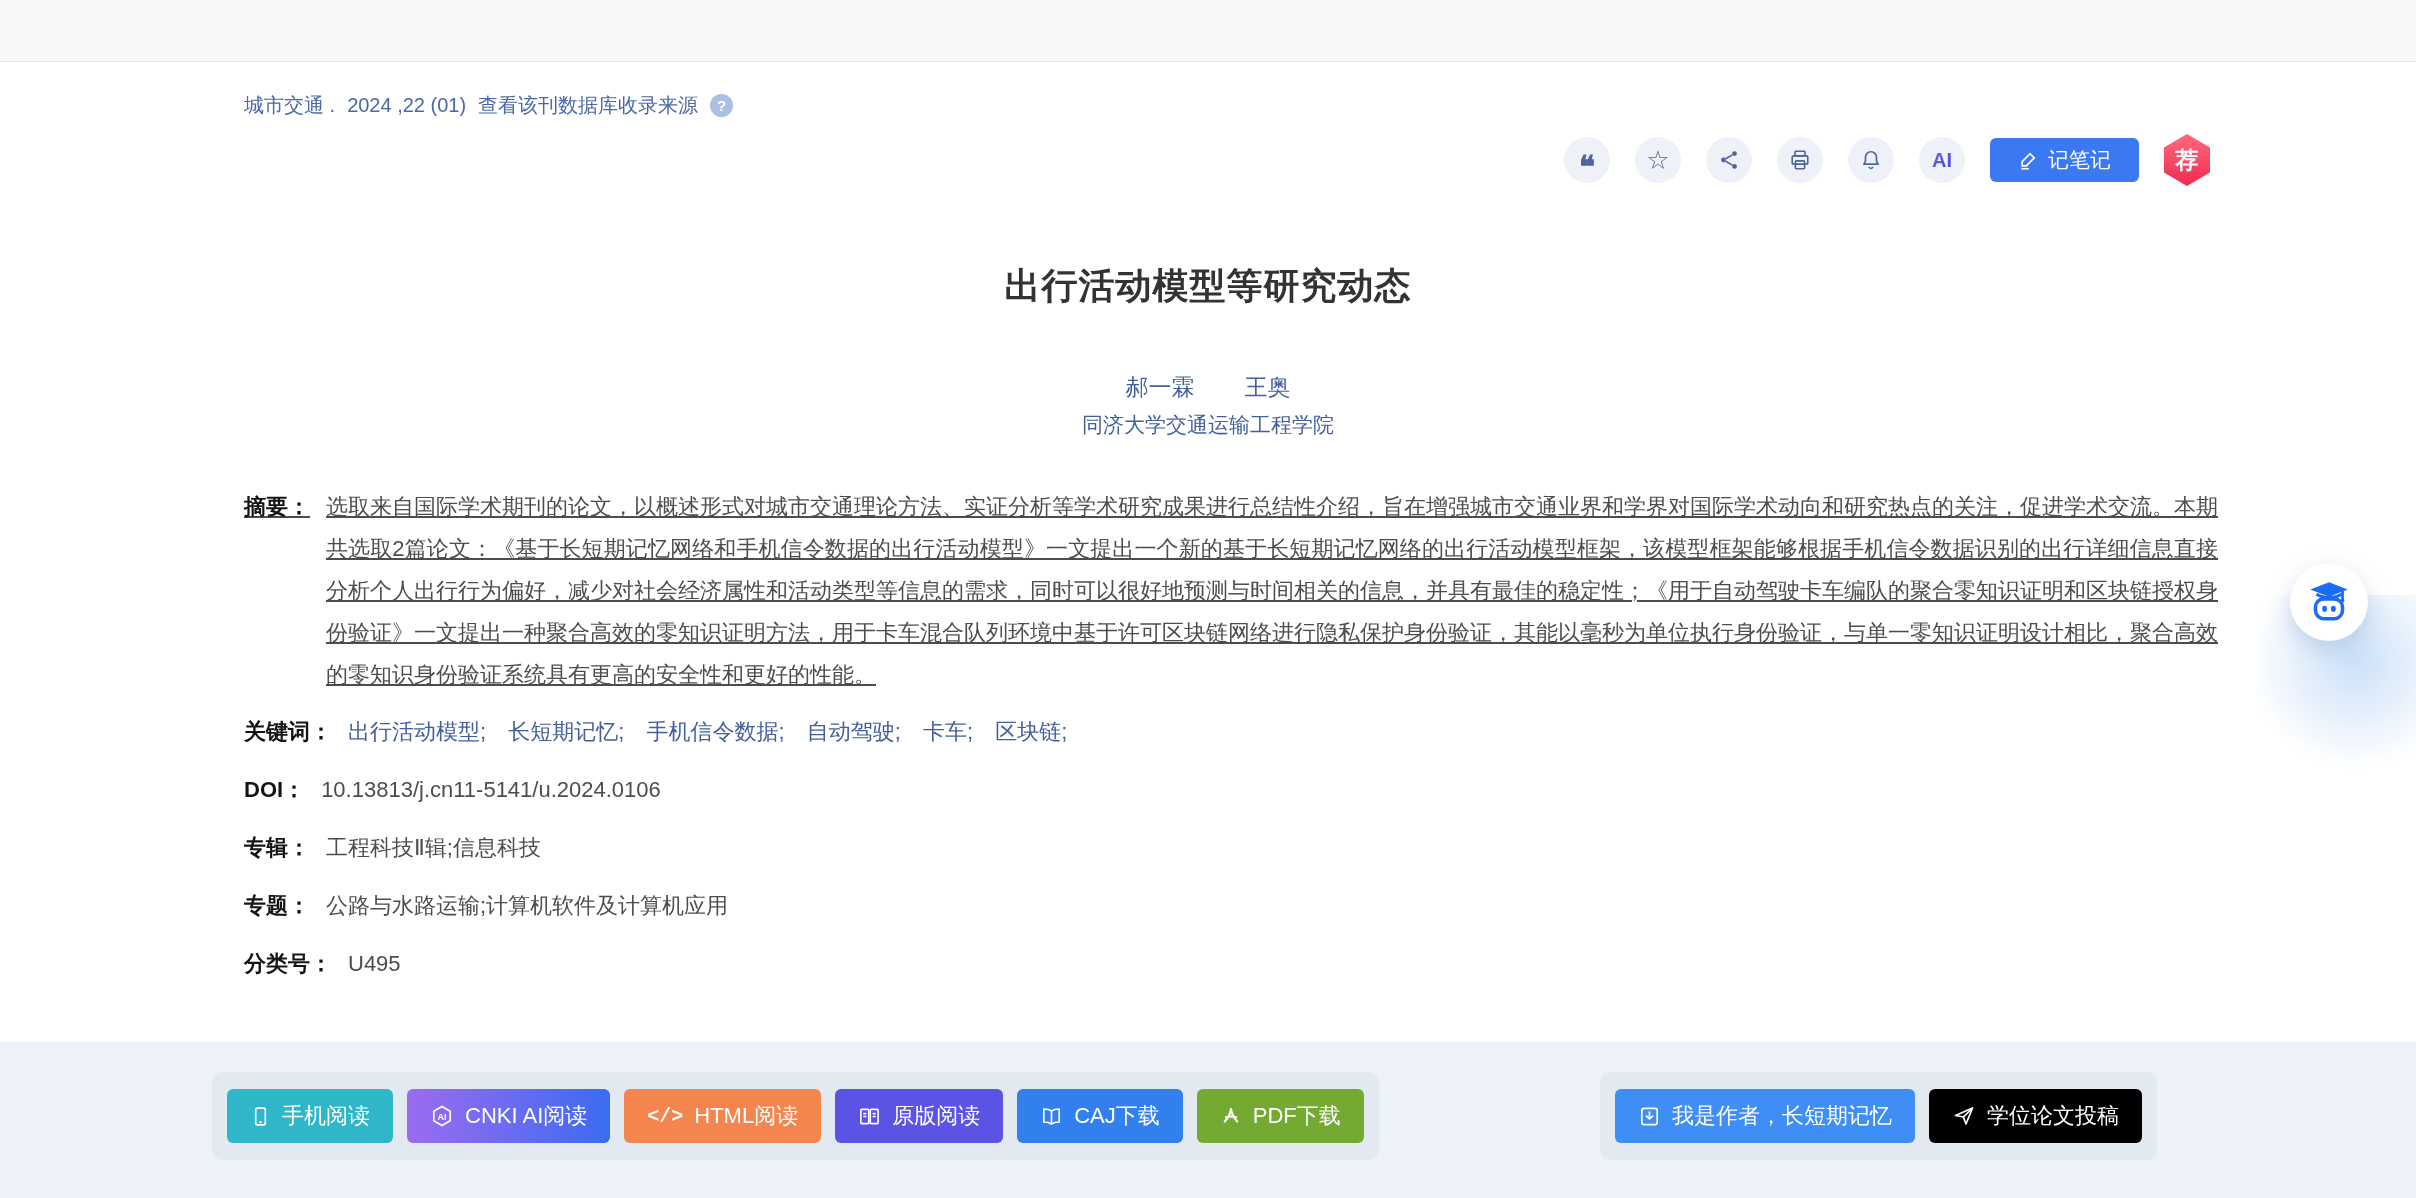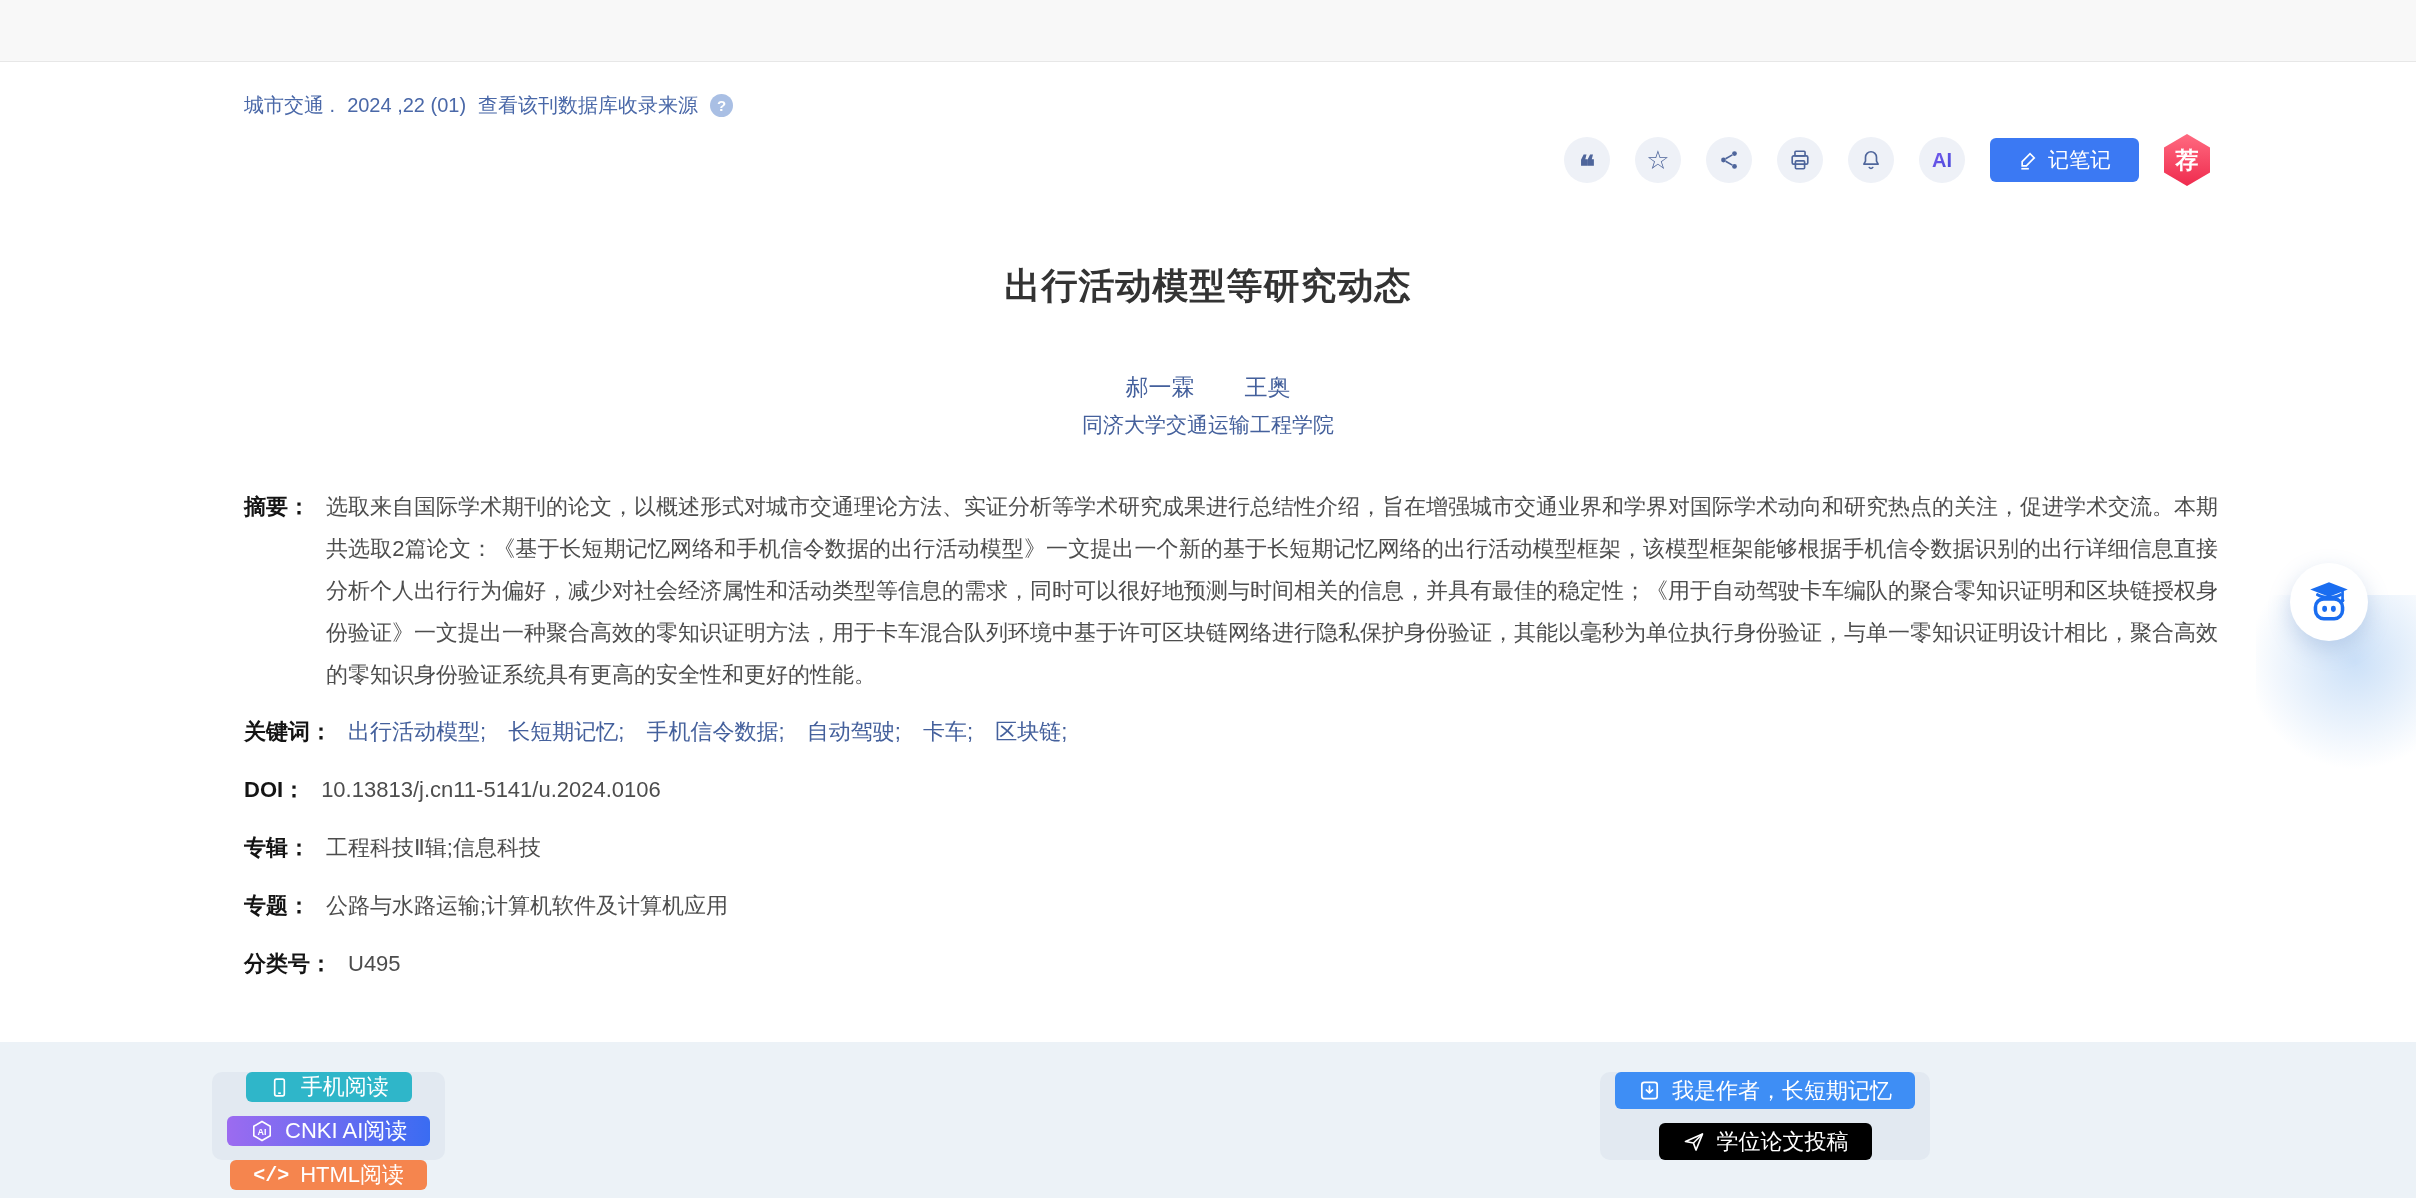--- a/index.html
+++ b/index.html
@@ -49,31 +49,31 @@
   .affiliation { position:absolute; top:411px; left:0; width:100%;
                  text-align:center; font-size:21px; color:#44609c; cursor:pointer; }
   
   .meta { position:absolute; top:486px; left:244px; width:1974px;
           font-size:22px; color:#4d4d4d; }
   .meta-row { display:flex; align-items:flex-start; margin-bottom:26px;
               line-height:32px; }
   .meta-label { font-weight:700; color:#141414; white-space:nowrap;
                 margin-right:16px; }
   .meta-value { flex:1; }
-  .abstract-row { line-height:42px; margin-bottom:20px; }
+  .abstract-row { line-height:42px; margin-bottom:20px;text-decoration:underline; }
   .abstract-row .meta-label { line-height:42px; }
   .abstract-text { text-align:justify; }
   .keywords a { color:#44609c; text-decoration:none; margin-right:16px;
                 cursor:pointer; }
   
   .footer { position:absolute; left:0; bottom:0; width:100%; height:156px;
             background:#ecf2f7; }
   .group { position:absolute; top:30px; height:88px; background:#e2e9f1;
            border-radius:10px; display:flex; align-items:center; gap:14px;
-           padding:0 15px;flex-direction:column; }
+           padding:0 15px; }
   .group.left  { left:212px; }
   .group.right { left:1600px; }
   .btn { height:54px; border-radius:6px; color:#fff; font-size:22px;
          display:flex; align-items:center; gap:11px; padding:0 23px;
          cursor:pointer; white-space:nowrap; }
   .btn svg { display:block; }
   .btn.phone    { background:#2fb6c9; }
   .btn.cnki-ai  { background:linear-gradient(90deg,#9c6bf0,#3a6cf2); }
   .btn.html     { background:#f5854e; }
   .btn.original { background:#5b53e4; }

